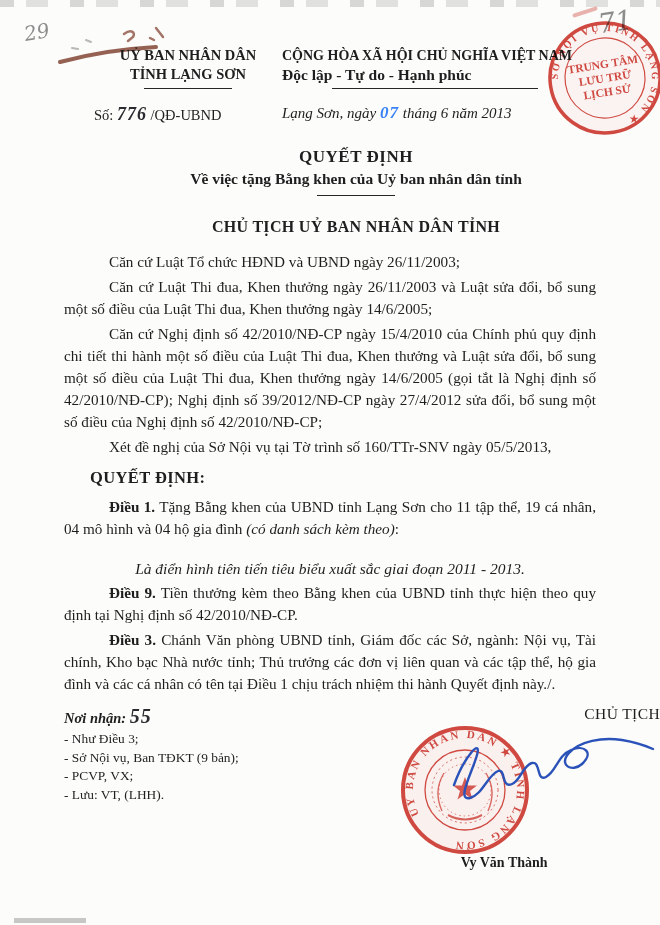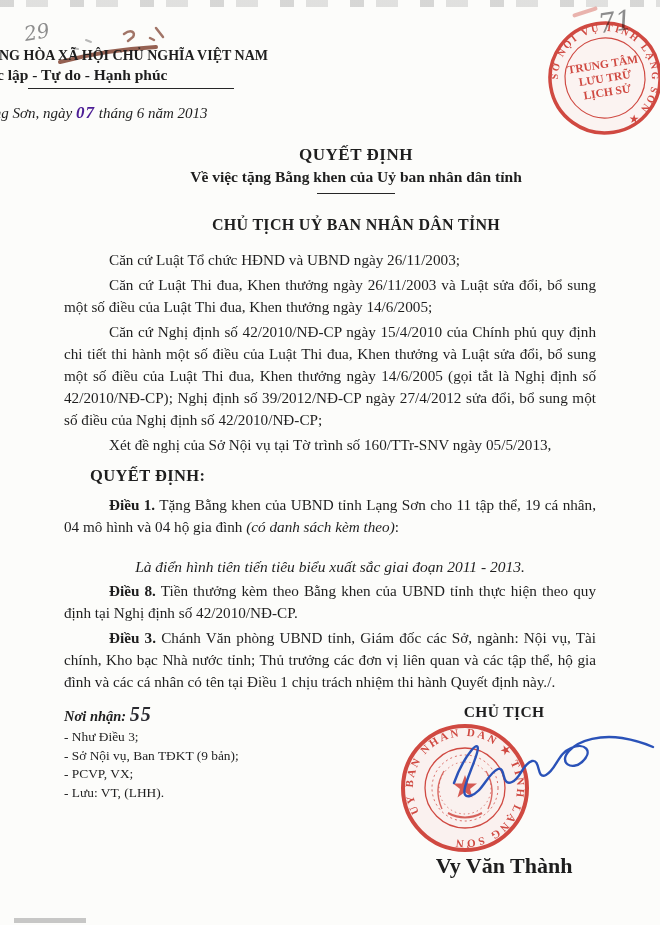--- a/index.html
+++ b/index.html
@@ -25,21 +25,21 @@
   .h-left{margin-left:72px;width:232px;text-align:center;}
   .h-right{width:306px;margin-left:-22px;text-align:left;}
   .org{font-weight:bold;font-size:14.5px;line-height:19px;}
   .rep1{font-weight:bold;font-size:14px;line-height:19px;}
   .rep2{font-weight:bold;font-size:15.5px;margin-top:1px;}
   .u-short{width:88px;border-bottom:1.5px solid #262626;margin:4px auto 0;}
   .u-long{width:206px;border-bottom:1.5px solid #262626;margin:4px auto 0;}
   .doc-number{margin-top:15px;font-size:14.5px;text-align:left;padding-left:22px;}
   .hand-ink{font-style:italic;font-weight:bold;font-size:18px;letter-spacing:1px;color:#2a2a30;}
   .date-line{margin-top:14px;font-style:italic;font-size:15px;}
-  .hand-day{font-style:italic;font-weight:bold;font-size:17px;color:#4c1d95;letter-spacing:1px;}
+  .hand-day{font-style:italic;font-weight:bold;font-size:17px;color:#3b82f6;letter-spacing:1px;}
 
   
   .archive-stamp{position:absolute;left:545px;top:18px;transform:rotate(-9deg);opacity:.92;mix-blend-mode:multiply;}
   .seal{position:absolute;opacity:.92;mix-blend-mode:multiply;}
 
   
   .title-block{margin-top:22px;text-align:center;transform:translateX(26px);}
   .title1{font-weight:bold;font-size:17px;letter-spacing:.5px;}
   .title2{font-weight:bold;font-size:15.5px;margin-top:3px;}
   .u-title{width:78px;border-bottom:1.5px solid #262626;margin:7px auto 0;}
@@ -52,22 +52,22 @@
   .emphasis{margin:20px 0 4px;text-align:center;font-weight:normal;font-style:italic;font-size:15.5px;}
 
   
   .footer{display:flex;margin-top:10px;position:relative;gap:12px;}
   .recip{margin-left:64px;width:276px;}
   .recip-head{font-size:14.5px;}
   .recip-label{font-weight:bold;font-style:italic;}
   .hand-55{font-style:italic;font-weight:bold;font-size:20px;color:#2a2a30;letter-spacing:1px;}
   .recip-items{font-size:13.4px;line-height:18.5px;margin-top:2px;}
   .sig{position:relative;width:316px;height:190px;}
-  .sig-title{text-align:center;font-weight:bold;font-size:15.5px;letter-spacing:.4px;}
-  .sig-name{position:absolute;left:0;right:0;top:150px;text-align:center;font-weight:bold;font-size:22px;}
+  .sig-title{text-align:right;font-weight:normal;font-size:15.5px;letter-spacing:.4px;}
+  .sig-name{position:absolute;left:0;right:0;top:150px;text-align:center;font-weight:bold;font-size:14px;}
   .seal-main{left:42px;top:10px;}
   .sig-stroke{position:absolute;left:96px;top:22px;z-index:3;}
 </style>
 </head>
 <body>
 
 <div class="page">
 
   <div class="top-artifact"></div>
   <div class="red-smudge"></div>
@@ -76,20 +76,30 @@
   <div class="pencil pencil-71">71</div>
 
   <svg class="scribble" width="150" height="50" viewBox="0 0 150 50">
     <path d="M 8 40 C 34 33 66 27 104 25" stroke="#7a3a28" stroke-width="4" fill="none" stroke-linecap="round" opacity="0.8"></path>
     <path d="M 72 12 c 7 -5 12 -2 9 3 l -5 4" stroke="#7a3a28" stroke-width="2.5" fill="none" stroke-linecap="round" opacity="0.7"></path>
     <path d="M 104 6 l 7 9 M 98 16 l 4 2" stroke="#7a3a28" stroke-width="2.5" fill="none" stroke-linecap="round" opacity="0.7"></path>
     <path d="M 34 18 l 5 2 M 20 26 l 6 1" stroke="#8a8a8a" stroke-width="2" fill="none" stroke-linecap="round" opacity="0.6"></path>
   </svg>
 
   <div class="header">
+    <div class="h-left">
+      <div class="org">UỶ BAN NHÂN DÂN</div>
+      <div class="org">TỈNH LẠNG SƠN</div>
+      <div class="u-short"></div>
+      <div class="doc-number">
+        <span>Số:</span>
+        <span class="hand-ink">776</span>
+        <span>/QĐ-UBND</span>
+      </div>
+    </div>
     <div class="h-right">
       <div class="rep1">CỘNG HÒA XÃ HỘI CHỦ NGHĨA VIỆT NAM</div>
       <div class="rep2">Độc lập - Tự do - Hạnh phúc</div>
       <div class="u-long"></div>
       <div class="date-line">
         <span>Lạng Sơn, ngày</span>
         <span class="hand-day">07</span>
         <span>tháng 6  năm 2013</span>
       </div>
     </div>
@@ -121,21 +131,21 @@
     <p class="para">Căn cứ Luật Thi đua, Khen thưởng ngày 26/11/2003 và Luật sửa đổi, bổ sung một số điều của Luật Thi đua, Khen thưởng ngày 14/6/2005;</p>
     <p class="para">Căn cứ Nghị định số 42/2010/NĐ-CP ngày 15/4/2010 của Chính phủ quy định chi tiết thi hành một số điều của Luật Thi đua, Khen thưởng và Luật sửa đổi, bổ sung một số điều của Luật Thi đua, Khen thưởng ngày 14/6/2005 (gọi tắt là Nghị định số 42/2010/NĐ-CP); Nghị định số 39/2012/NĐ-CP ngày 27/4/2012 sửa đổi, bổ sung một số điều của Nghị định số 42/2010/NĐ-CP;</p>
     <p class="para">Xét đề nghị của Sở Nội vụ tại Tờ trình số 160/TTr-SNV ngày 05/5/2013,</p>
 
     <div class="order-heading">QUYẾT ĐỊNH:</div>
 
     <p class="para"><b>Điều 1.</b><span> Tặng Bằng khen của UBND tỉnh Lạng Sơn cho 11 tập thể, 19 cá nhân, 04 mô hình và 04 hộ gia đình </span><i>(có danh sách kèm theo)</i><span>:</span></p>
 
     <p class="emphasis">Là điển hình tiên tiến tiêu biểu xuất sắc giai đoạn 2011 - 2013.</p>
 
-    <p class="para"><b>Điều 8.</b><span> Tiền thưởng kèm theo Bằng khen của UBND tỉnh thực hiện theo quy định tại Nghị định số 42/2010/NĐ-CP.</span></p>
+    <p class="para"><b>Điều 9.</b><span> Tiền thưởng kèm theo Bằng khen của UBND tỉnh thực hiện theo quy định tại Nghị định số 42/2010/NĐ-CP.</span></p>
 
     <p class="para"><b>Điều 3.</b><span> Chánh Văn phòng UBND tỉnh, Giám đốc các Sở, ngành: Nội vụ, Tài chính, Kho bạc Nhà nước tỉnh; Thủ trưởng các đơn vị liên quan và các tập thể, hộ gia đình và các cá nhân có tên tại Điều 1 chịu trách nhiệm thi hành Quyết định này./.</span></p>
   </div>
 
   <div class="footer">
     <div class="recip">
       <div class="recip-head">
         <span class="recip-label">Nơi nhận:</span>
         <span class="hand-55">55</span>
       </div>

